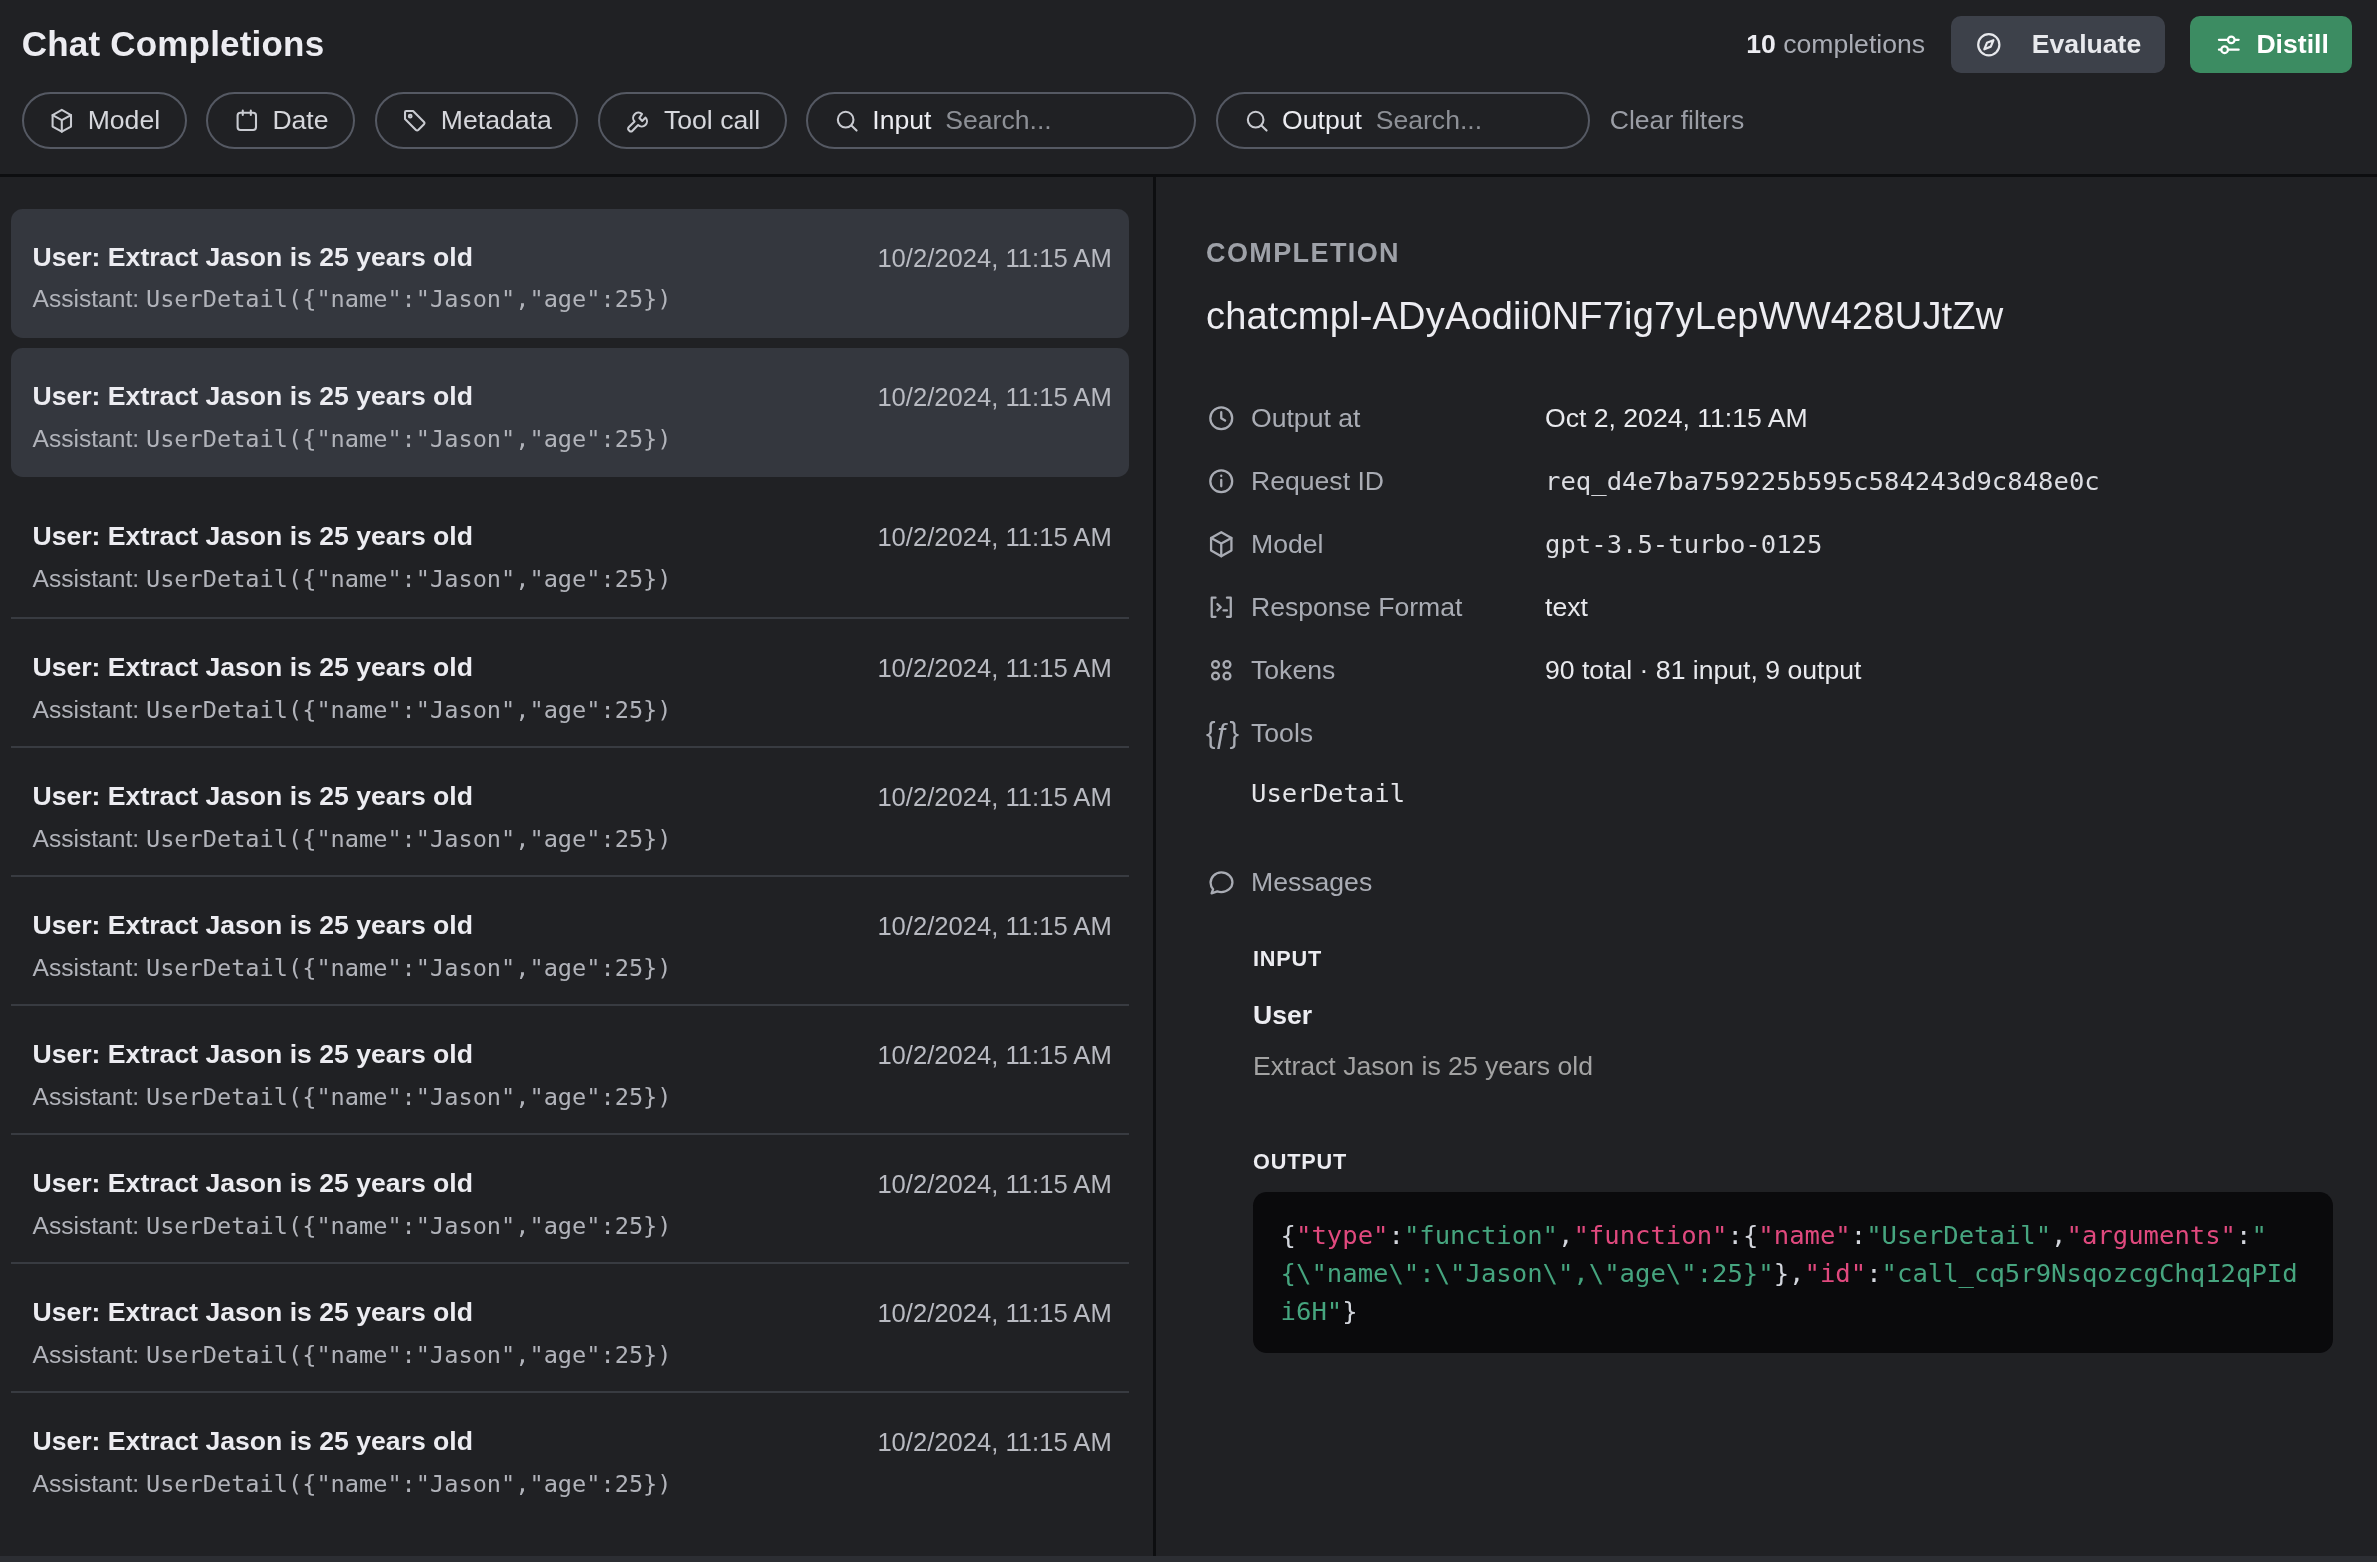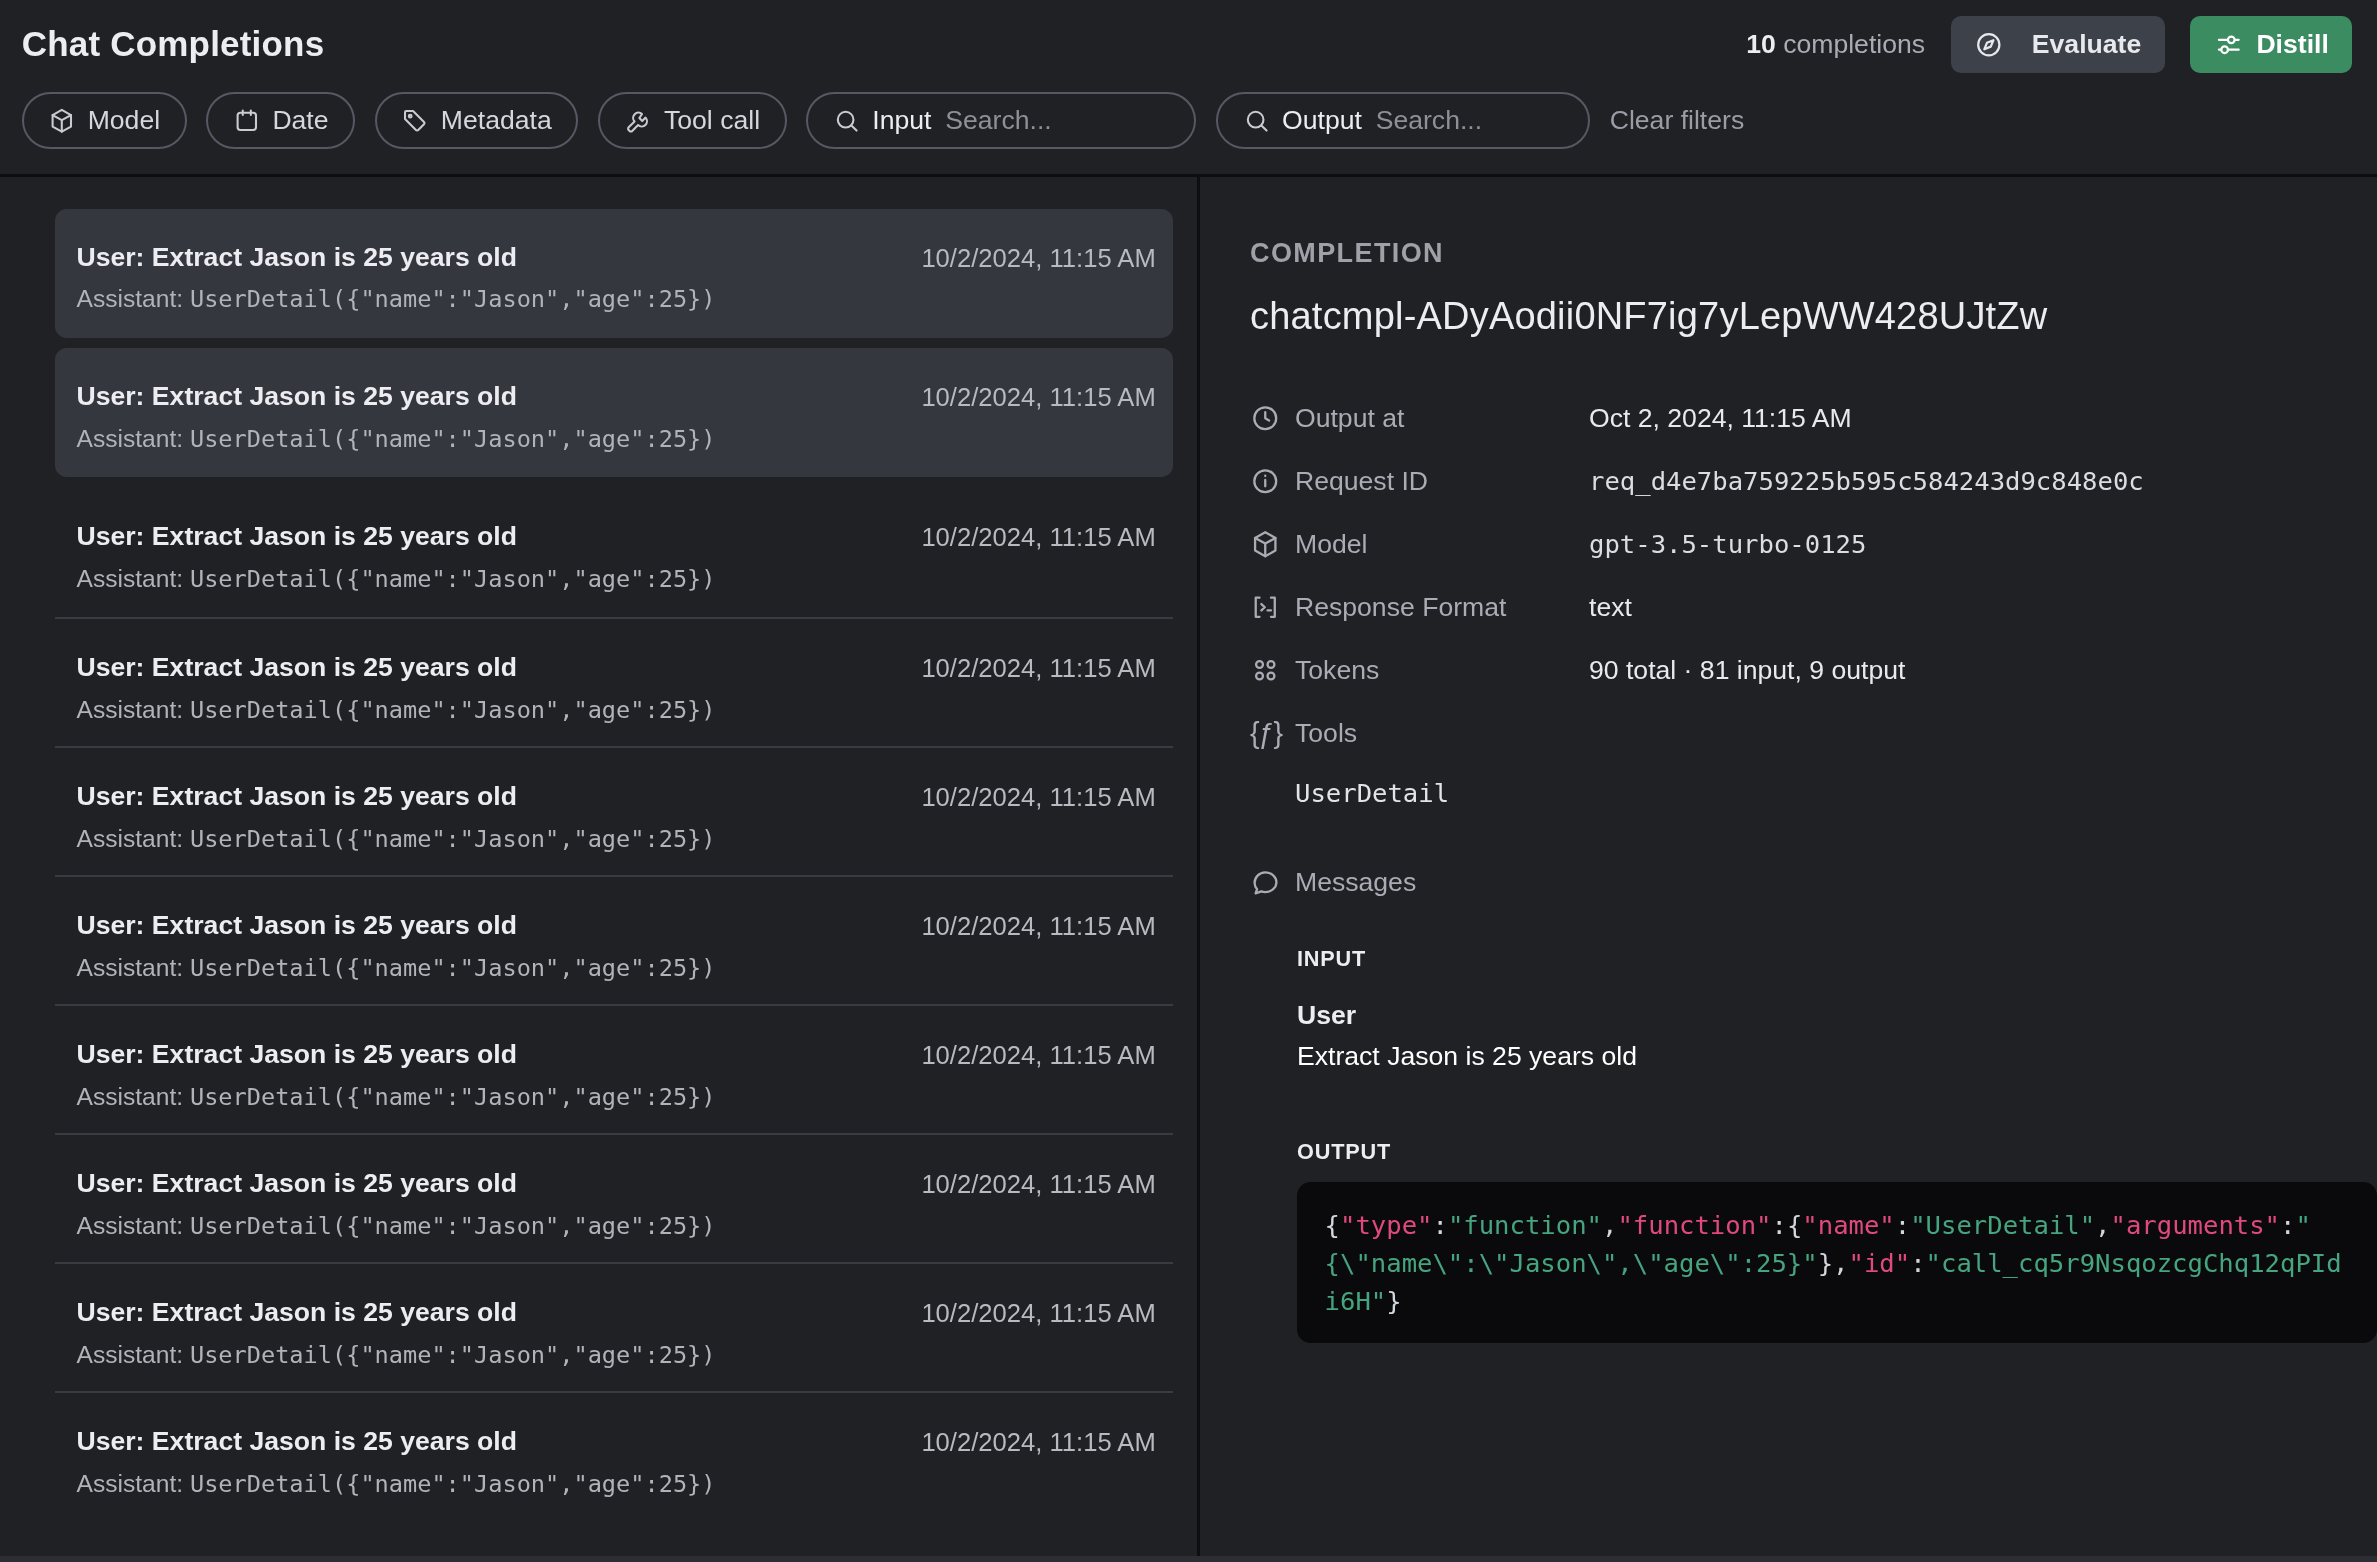--- a/index.html
+++ b/index.html
@@ -45,21 +45,21 @@
   .chip input{flex:1;min-width:39px;background:transparent;border:none;outline:none;
               font:inherit;color:var(--text-primary);}
   .chip input::placeholder{color:var(--placeholder);}
   .clear-filters{color:#9a9da5;font-size:26.6px;cursor:pointer;background:none;border:none;padding:0;}
 
   .hdivider{height:3px;background:var(--panel-divider);}
 
   
   .main{display:flex;height:1385px;}
   .left-panel{width:1153px;border-right:3px solid var(--panel-divider);box-sizing:content-box;
-              padding-top:31.5px;overflow:hidden;padding-left:44px;}
+              padding-top:31.5px;overflow:hidden;}
   .item{display:flex;align-items:flex-start;height:129px;box-sizing:border-box;
         margin:0 23.6px 0 10.8px;padding:33px 17.7px 0 21.7px;border-radius:11.8px;cursor:pointer;}
   .item.selected{background:var(--card-bg);}
   .item.selected{margin-bottom:10.8px;}
   .item.plain-sep{border-top:2px solid var(--row-divider);border-top-left-radius:0;border-top-right-radius:0;}
   .item-main{flex:1;min-width:0;}
   .item-title{font-size:26.6px;font-weight:700;color:var(--text-primary);}
   .item-sub{margin-top:12.8px;color:var(--assistant-line);font-size:24.6px;white-space:nowrap;}
   .item-sub .mono{font-size:23.6px;}
   .item-ts{font-size:25.6px;color:var(--timestamp);white-space:nowrap;padding-top:2px;}
@@ -80,21 +80,21 @@
   .tools-item{margin:11.8px 0 0 45px;font-size:25.6px;color:#e3e4e8;height:33px;display:flex;align-items:center;}
   .icon-text{font-size:28.6px;letter-spacing:-1px;}
 
   .messages-head{display:flex;align-items:center;margin-top:53px;height:41px;}
   .messages-head .dicon{width:45px;color:var(--text-secondary);display:flex;align-items:center;}
   .messages-head .dicon svg{width:30.5px;height:30.5px;}
   .messages-label{font-size:26.6px;color:var(--text-secondary);}
   .msg-indent{margin-left:47px;}
   .io-label{margin-top:43px;font-size:21.7px;font-weight:700;letter-spacing:0.8px;color:#ececf1;height:27.6px;}
   .role-label{margin-top:25.6px;font-size:26.6px;font-weight:700;height:33px;}
-  .msg-content{margin-top:8px;font-size:26.6px;color:#ffffff;height:33px;}
+  .msg-content{margin-top:18px;font-size:26.6px;color:#a3a3a3;height:33px;}
   .io-label.output{margin-top:65px;}
   .role-label.assistant{margin-top:35px;}
   .code-block{margin-top:15.8px;width:1080px;box-sizing:border-box;background:var(--code-bg);
               border-radius:13.8px;padding:23.6px 27.6px;font-size:25.6px;line-height:38px;
               word-break:break-all;}
   .tok-p{color:var(--code-punct);} .tok-k{color:var(--code-key);} .tok-s{color:var(--code-string);}
 
   .bottom-edge{position:absolute;left:0;bottom:0;width:2378px;height:5.9px;background:#2c2e33;}
 </style>
 </head>

